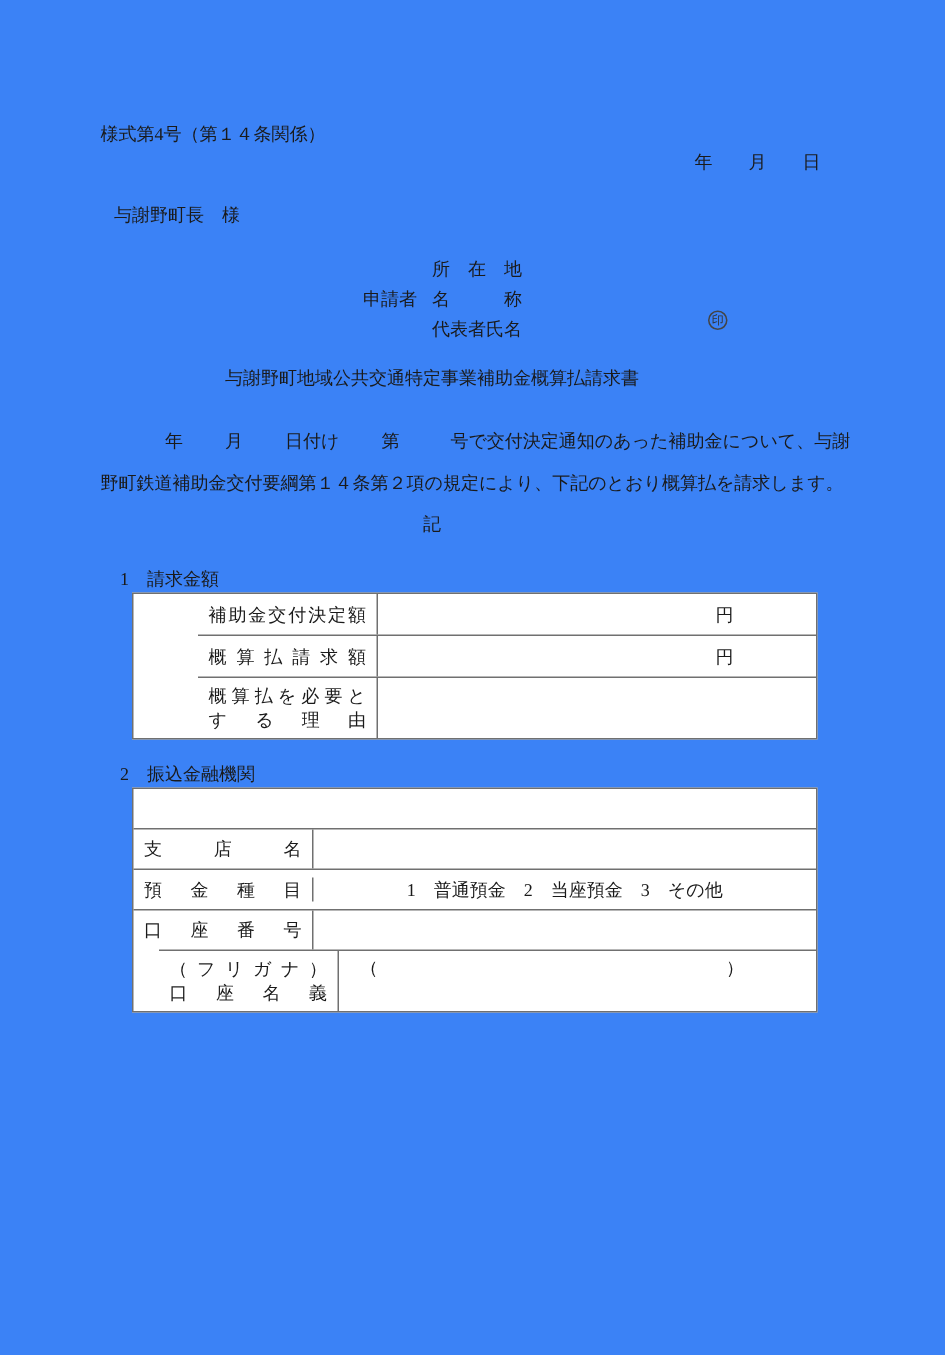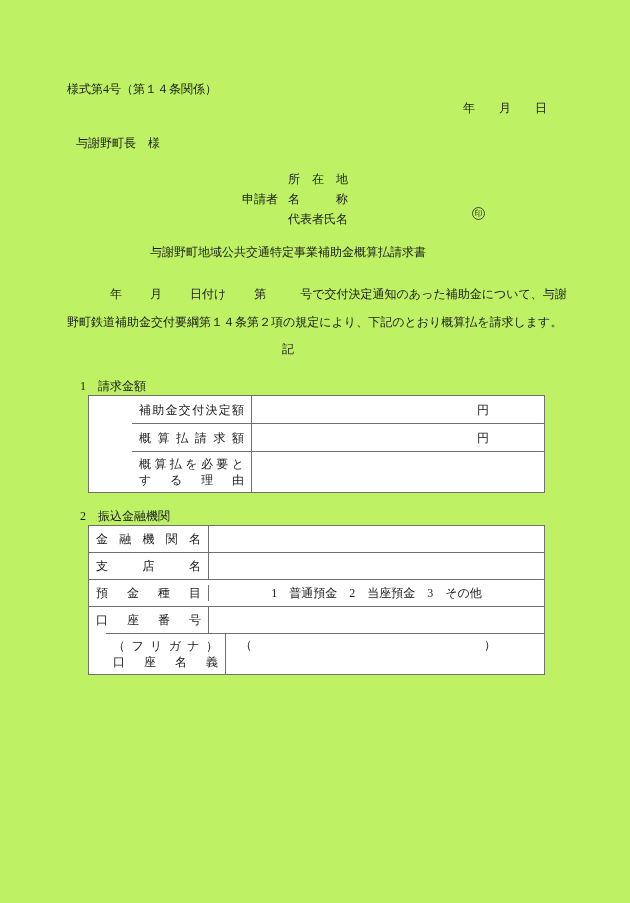--- a/index.html
+++ b/index.html
@@ -1,17 +1,17 @@
 <!DOCTYPE html>
 <html><head>
 <meta charset="utf-8">
 <style>
   html,body { margin:0; padding:0; background:#ffffff; }
   .page {
-    position:relative; width:630px; height:903px; background:#bef264;
+    position:relative; width:630px; height:903px; background:#3b82f6;
     font-family:"Liberation Serif","DejaVu Serif",serif;
     color:#1a1a1a; font-size:12px; line-height:14px; overflow:hidden;
   }
   .abs { position:absolute; }
   .centered { left:0; width:576px; text-align:center; }
 
   
   .g1 { margin-left:43px; }
   .g2 { margin-left:28px; }
   .g3 { margin-left:28px; }
@@ -104,23 +104,20 @@
     </div>
   </div>
 
   <div class="abs sec-head" style="left:80px; top:509px;">
     <span class="sec-num">2</span>
     <span class="sec-title">振込金融機関</span>
   </div>
 
   <div class="ftable" style="top:525px;">
     <div class="trow" style="height:26px;">
-      <div class="tlabel">
-        <div class="jline">金 融 機 関 名</div>
-      </div>
       <div class="tvalue">
         <div></div>
       </div>
     </div>
     <div class="trow" style="height:26px;">
       <div class="tlabel">
         <div class="jline">支　　店　　名</div>
       </div>
       <div class="tvalue">
         <div></div>

